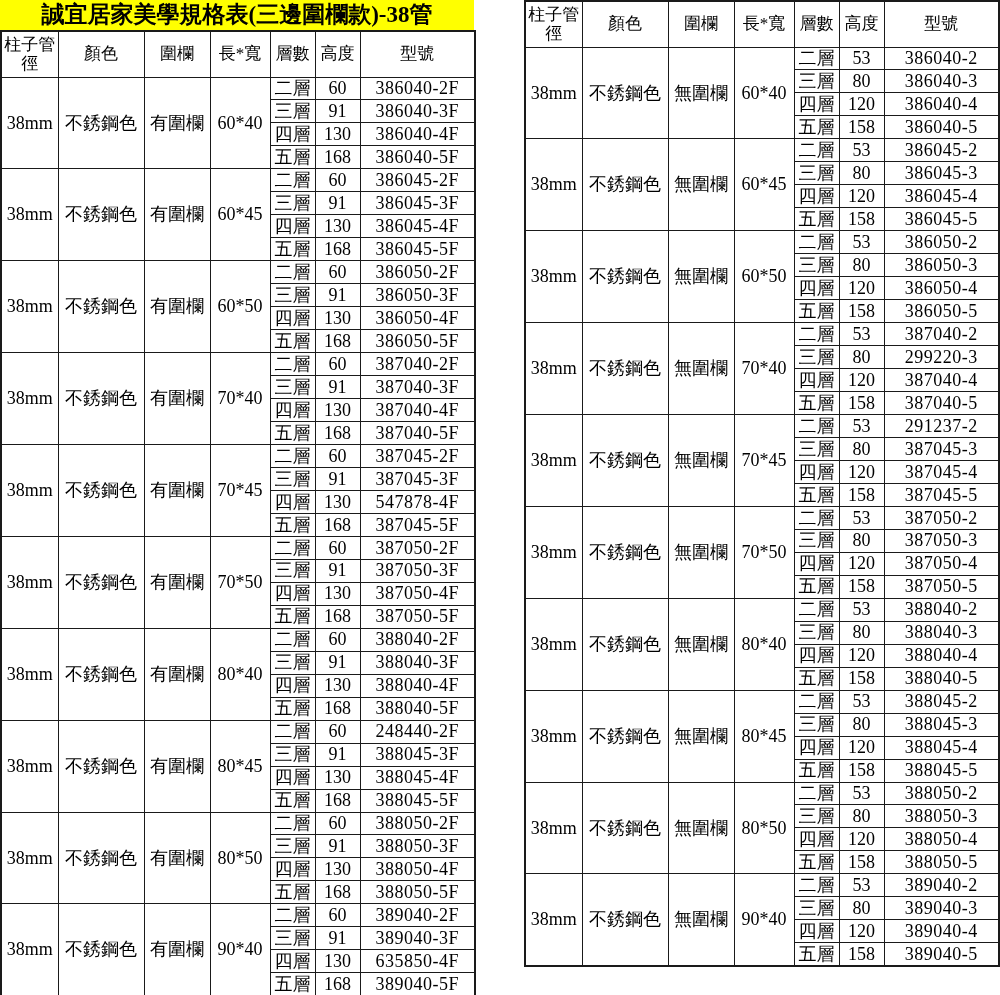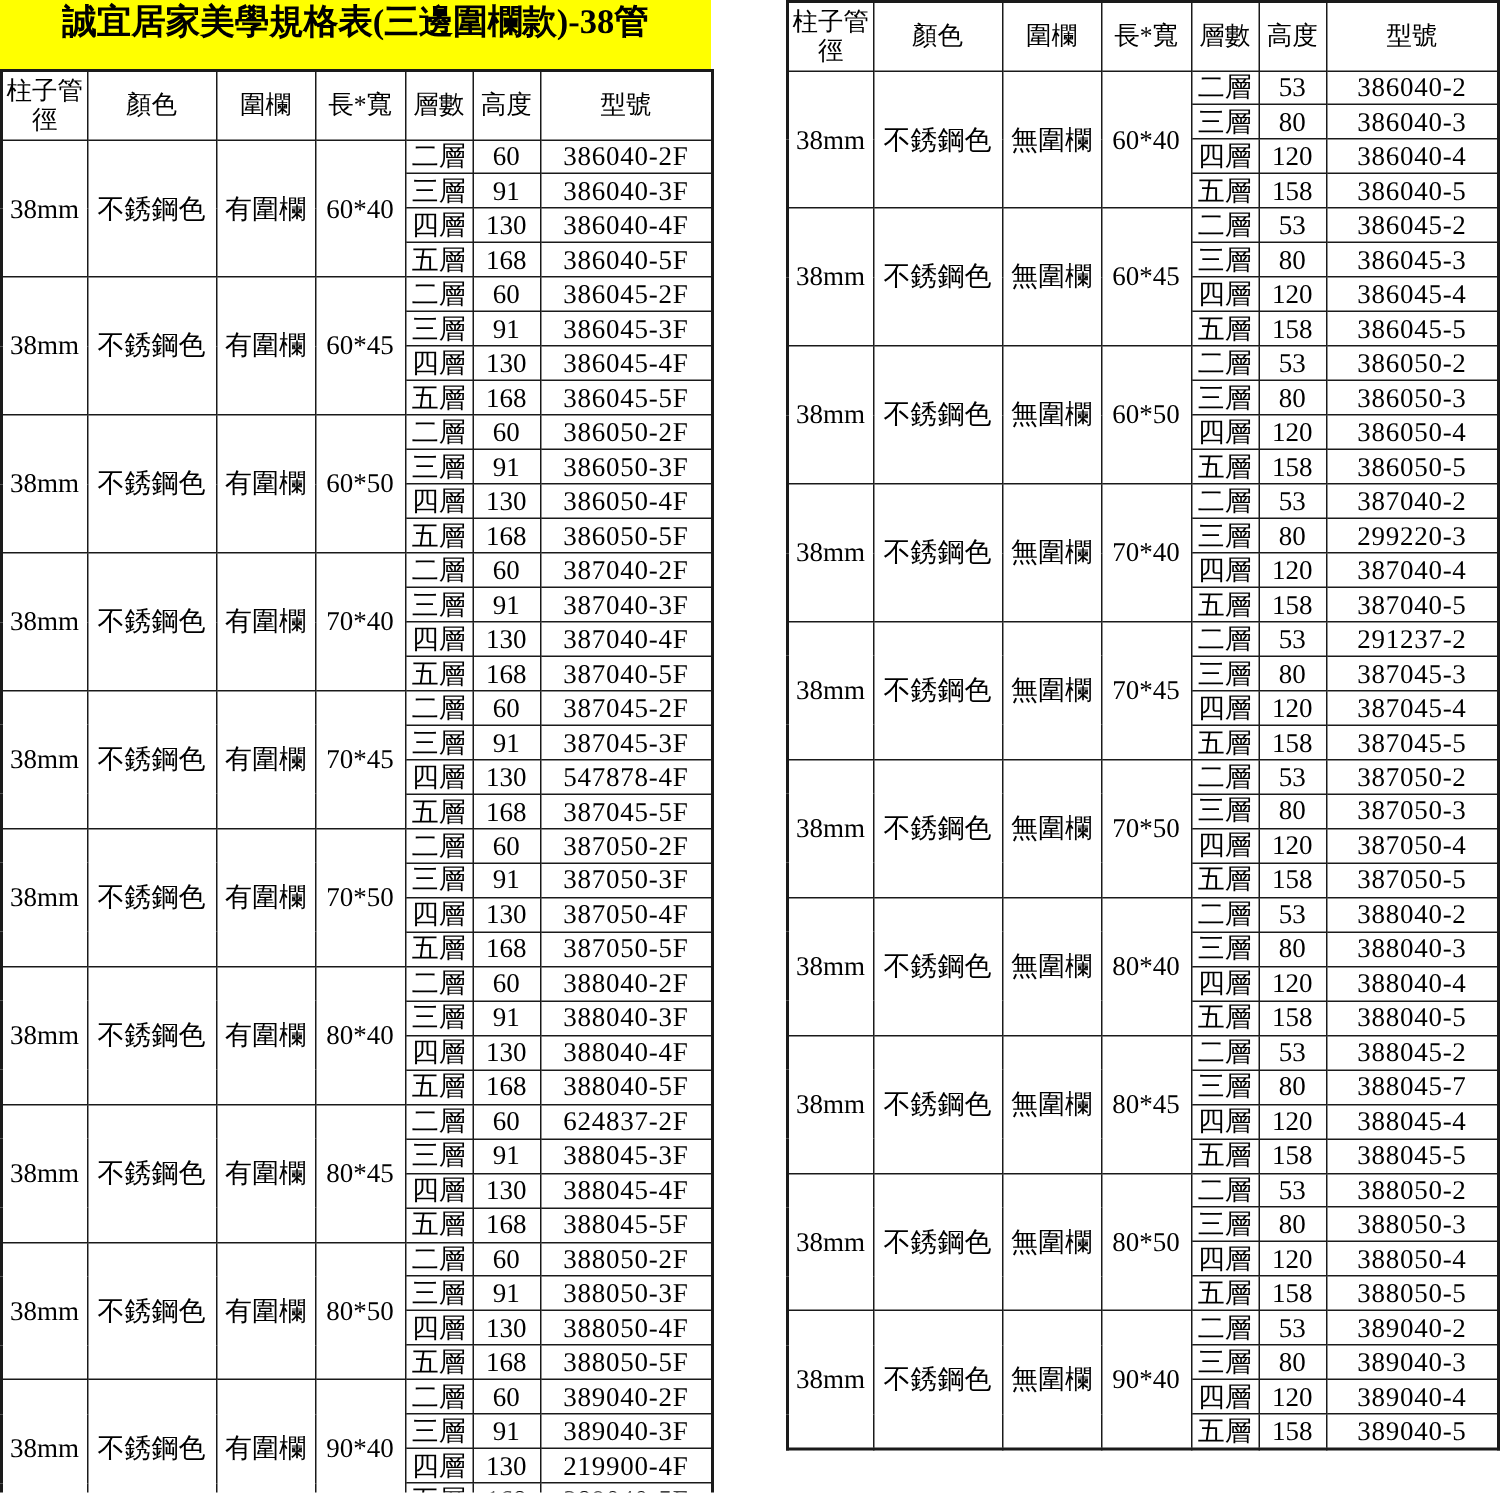--- a/index.html
+++ b/index.html
@@ -6,21 +6,21 @@
   body{
     width:1000px;height:995px;overflow:hidden;
     font-family:"Liberation Serif","DejaVu Serif",serif;
     color:#000;
   }
   .page{position:relative;width:1000px;height:995px;background:#fff;}
   .spec-table{position:absolute;top:0;}
   .spec-table.left{left:0;width:474px;}
   .spec-table.right{left:524px;width:476px;}
   .title{
-    height:46px;line-height:30px;
+    height:30px;line-height:30px;
     background:#ffff00;
     font-weight:bold;font-size:23px;
     text-align:center;white-space:nowrap;overflow:hidden;
   }
   table{
     border-collapse:collapse;table-layout:fixed;width:100%;
     border:2px solid #1a1a1a;
   }
   th,td{
     border:1px solid #1a1a1a;
@@ -230,21 +230,21 @@
             <td class="height-cell">168</td>
             <td class="model-cell">388040-5F</td>
           </tr>
           <tr>
             <td class="diameter-cell" rowspan="4">38mm</td>
             <td class="color-cell" rowspan="4">不銹鋼色</td>
             <td class="fence-cell" rowspan="4">有圍欄</td>
             <td class="size-cell" rowspan="4">80*45</td>
             <td class="layers-cell">二層</td>
             <td class="height-cell">60</td>
-            <td class="model-cell">624837-2F</td>
+            <td class="model-cell">248440-2F</td>
           </tr>
           <tr>
             <td class="layers-cell">三層</td>
             <td class="height-cell">91</td>
             <td class="model-cell">388045-3F</td>
           </tr>
           <tr>
             <td class="layers-cell">四層</td>
             <td class="height-cell">130</td>
             <td class="model-cell">388045-4F</td>
@@ -288,21 +288,21 @@
             <td class="model-cell">389040-2F</td>
           </tr>
           <tr>
             <td class="layers-cell">三層</td>
             <td class="height-cell">91</td>
             <td class="model-cell">389040-3F</td>
           </tr>
           <tr>
             <td class="layers-cell">四層</td>
             <td class="height-cell">130</td>
-            <td class="model-cell">219900-4F</td>
+            <td class="model-cell">635850-4F</td>
           </tr>
           <tr>
             <td class="layers-cell">五層</td>
             <td class="height-cell">168</td>
             <td class="model-cell">389040-5F</td>
           </tr>
         </tbody>
     </table>
   </section>
 
@@ -502,21 +502,21 @@
             <td class="color-cell" rowspan="4">不銹鋼色</td>
             <td class="fence-cell" rowspan="4">無圍欄</td>
             <td class="size-cell" rowspan="4">80*45</td>
             <td class="layers-cell">二層</td>
             <td class="height-cell">53</td>
             <td class="model-cell">388045-2</td>
           </tr>
           <tr>
             <td class="layers-cell">三層</td>
             <td class="height-cell">80</td>
-            <td class="model-cell">388045-7</td>
+            <td class="model-cell">388045-3</td>
           </tr>
           <tr>
             <td class="layers-cell">四層</td>
             <td class="height-cell">120</td>
             <td class="model-cell">388045-4</td>
           </tr>
           <tr>
             <td class="layers-cell">五層</td>
             <td class="height-cell">158</td>
             <td class="model-cell">388045-5</td>

